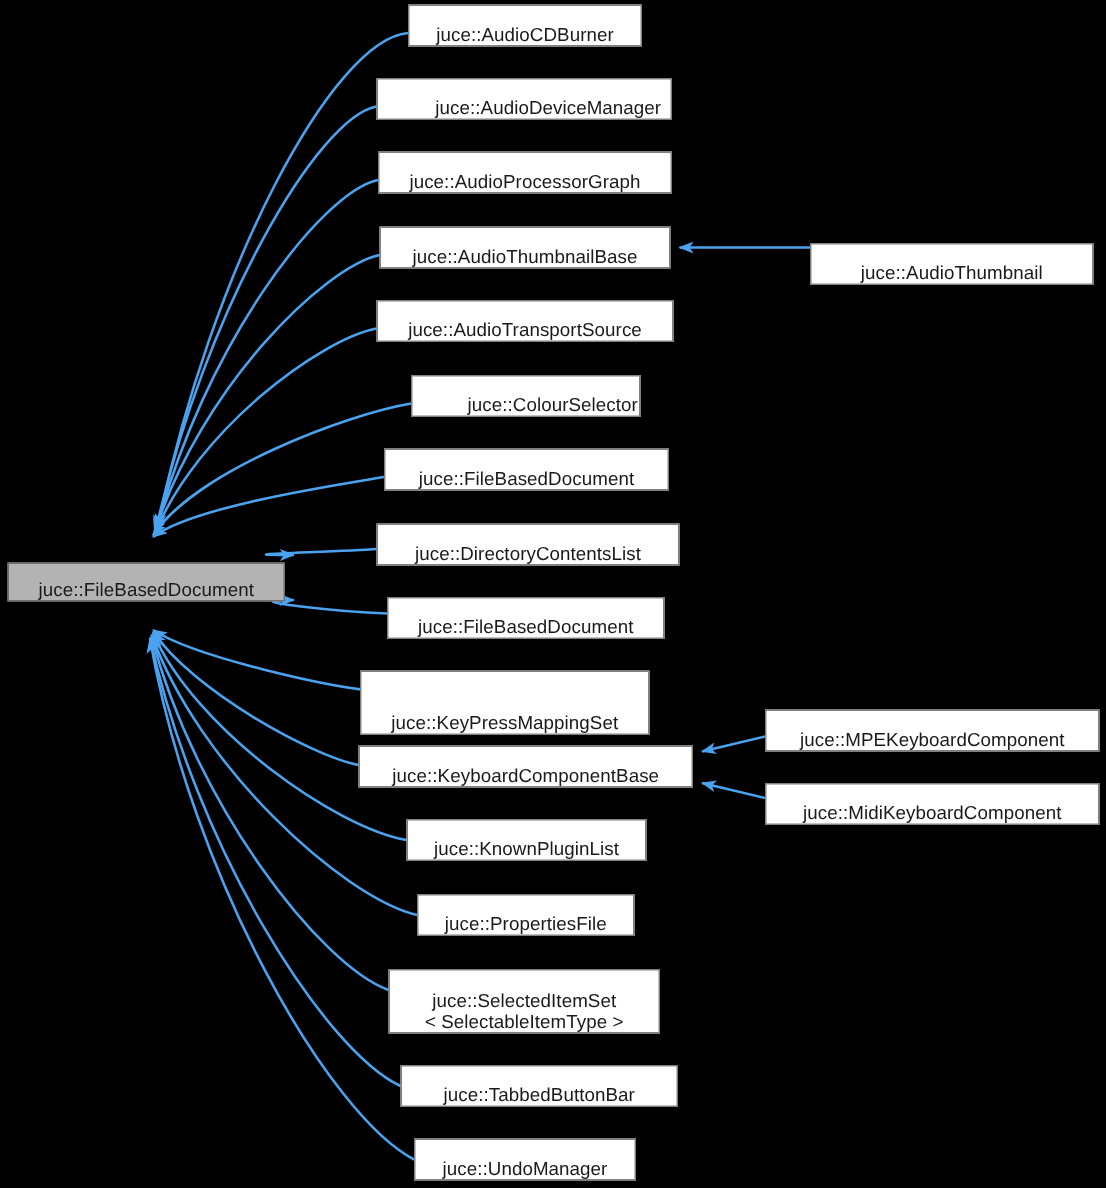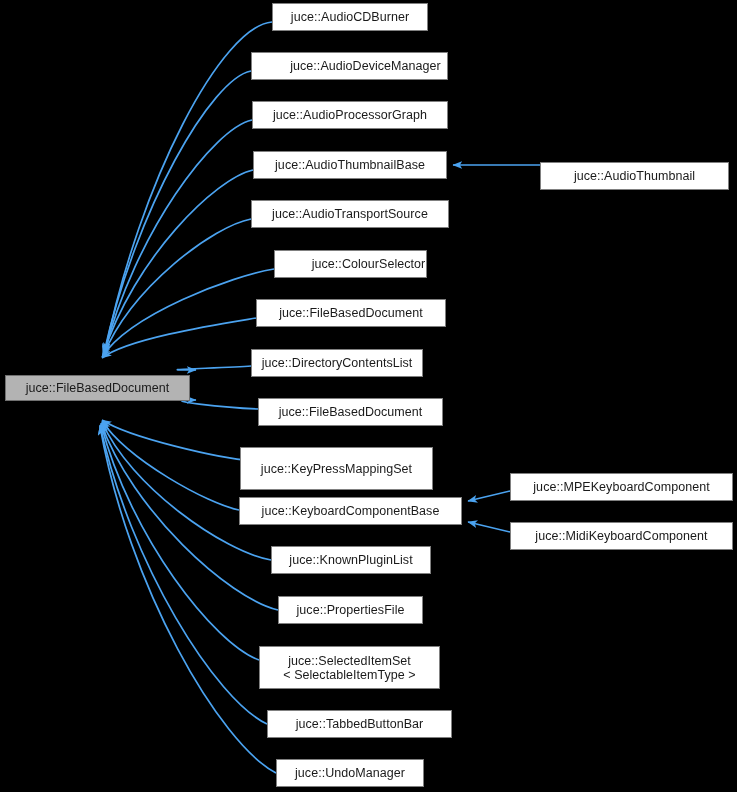--- a/index.html
+++ b/index.html
@@ -28,21 +28,21 @@
   .node {
     position: absolute;
     box-sizing: border-box;
     background: #ffffff;
     border: 1px solid #808080;
     color: #1a1a1a;
     font-size: 12.5px;
     line-height: 14px;
     text-align: center;
     display: flex;
-    align-items: center;
+    align-items: flex-end;
     justify-content: center;
     white-space: pre;
     letter-spacing: 0.05px;
     z-index: 3;
   }
   .node.base {
     background: #b3b3b3;
     border: 1px solid #707070;
     color: #1a1a1a;
   }
@@ -105,21 +105,21 @@
   </div>
   <div class="node" style="left:251px; top:200px; width:198px; height:28px;">
     <span class="nlabel">juce::AudioTransportSource</span>
   </div>
   <div class="node" style="left:274px; top:250px; width:153px; height:28px;padding-left:36px;">
     <span class="nlabel">juce::ColourSelector</span>
   </div>
   <div class="node" style="left:256px; top:299px; width:190px; height:28px;">
     <span class="nlabel">juce::FileBasedDocument</span>
   </div>
-  <div class="node" style="left:251px; top:349px; width:172px; height:28px;">
+  <div class="node" style="left:251px; top:349px; width:202px; height:28px;">
     <span class="nlabel">juce::DirectoryContentsList</span>
   </div>
   <div class="node" style="left:258px; top:398px; width:185px; height:28px;">
     <span class="nlabel">juce::FileBasedDocument</span>
   </div>
   <div class="node" style="left:240px; top:447px; width:193px; height:43px;">
     <span class="nlabel">juce::KeyPressMappingSet</span>
   </div>
   <div class="node" style="left:239px; top:497px; width:223px; height:28px;">
     <span class="nlabel">juce::KeyboardComponentBase</span>

